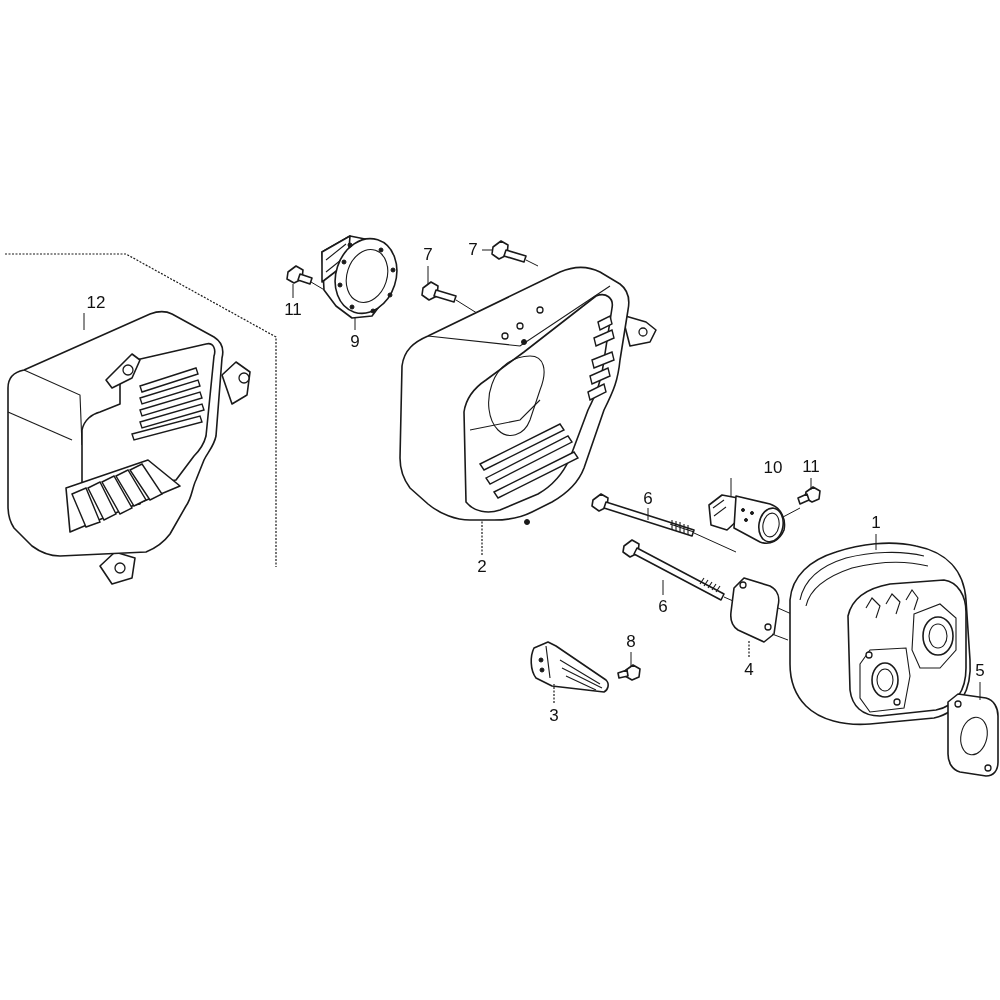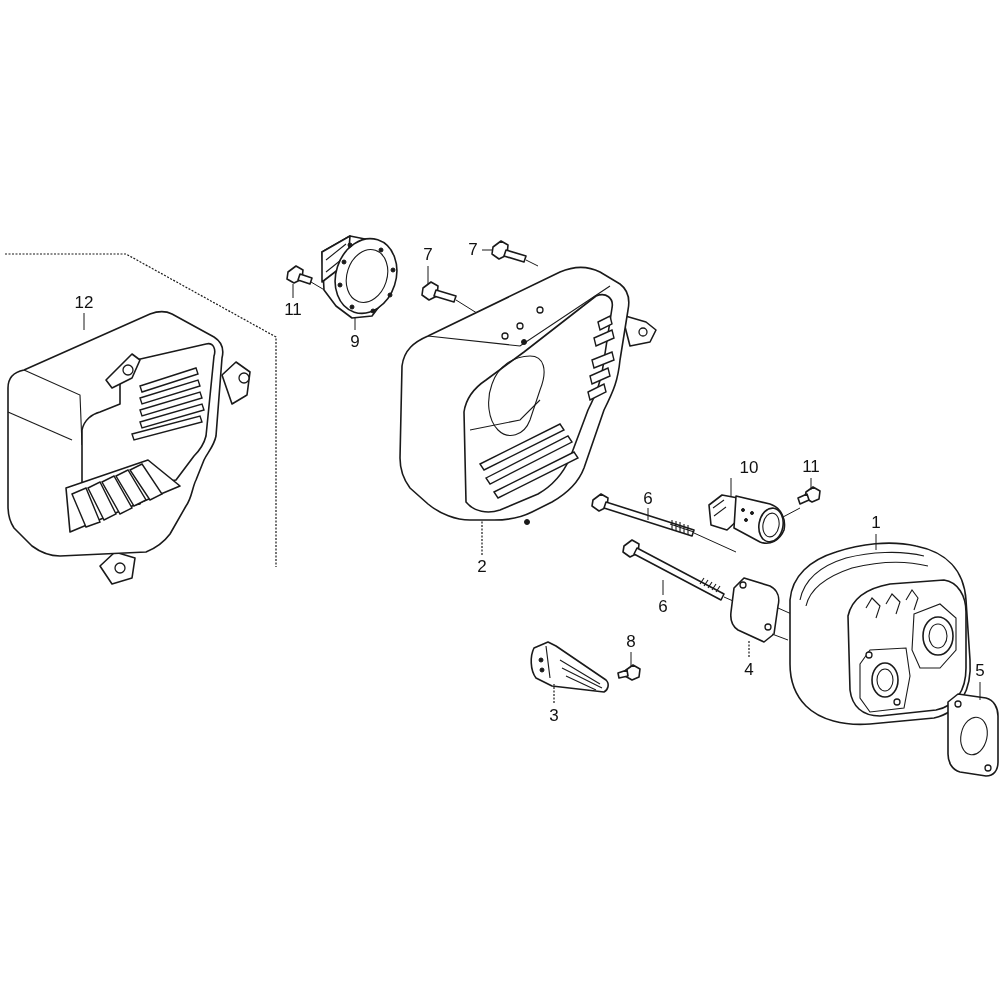--- a/index.html
+++ b/index.html
@@ -227,17 +227,17 @@
   <span class="callout" style="left:482px;top:566px">2</span>
   <span class="callout" style="left:554px;top:715px">3</span>
   <span class="callout" style="left:749px;top:669px">4</span>
   <span class="callout" style="left:980px;top:670px">5</span>
   <span class="callout" style="left:648px;top:498px">6</span>
   <span class="callout" style="left:663px;top:606px">6</span>
   <span class="callout" style="left:428px;top:254px">7</span>
   <span class="callout" style="left:473px;top:249px">7</span>
   <span class="callout" style="left:631px;top:641px">8</span>
   <span class="callout" style="left:355px;top:341px">9</span>
-  <span class="callout" style="left:749px;top:467px">10</span>
+  <span class="callout" style="left:773px;top:467px">10</span>
   <span class="callout" style="left:293px;top:309px">11</span>
   <span class="callout" style="left:811px;top:466px">11</span>
-  <span class="callout" style="left:84px;top:302px">12</span>
+  <span class="callout" style="left:96px;top:302px">12</span>
 </div>
 
 </body></html>

